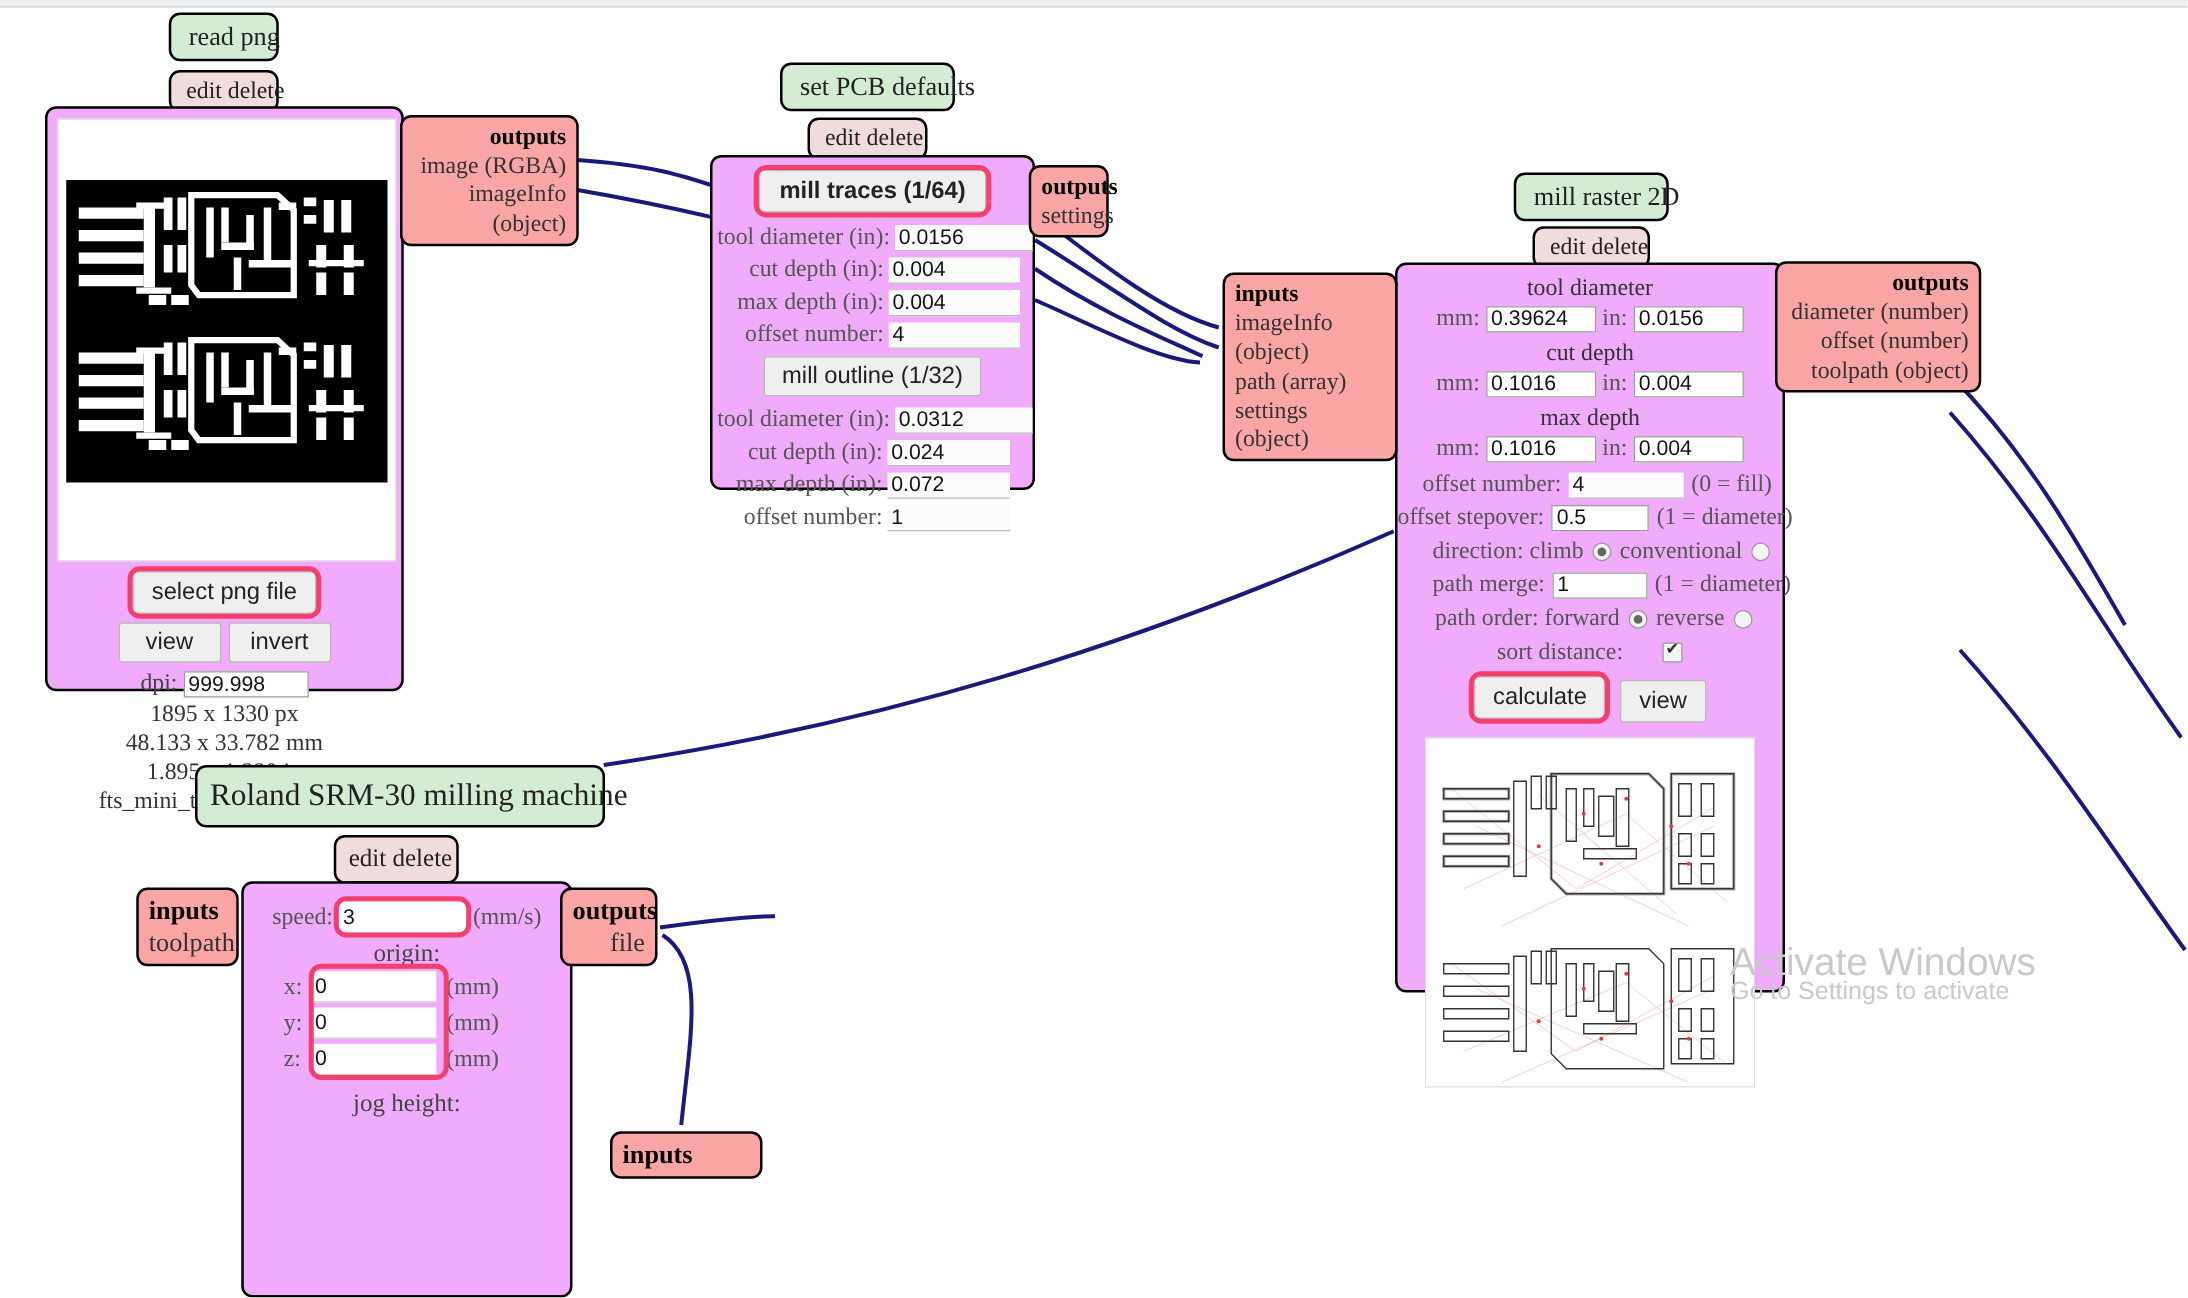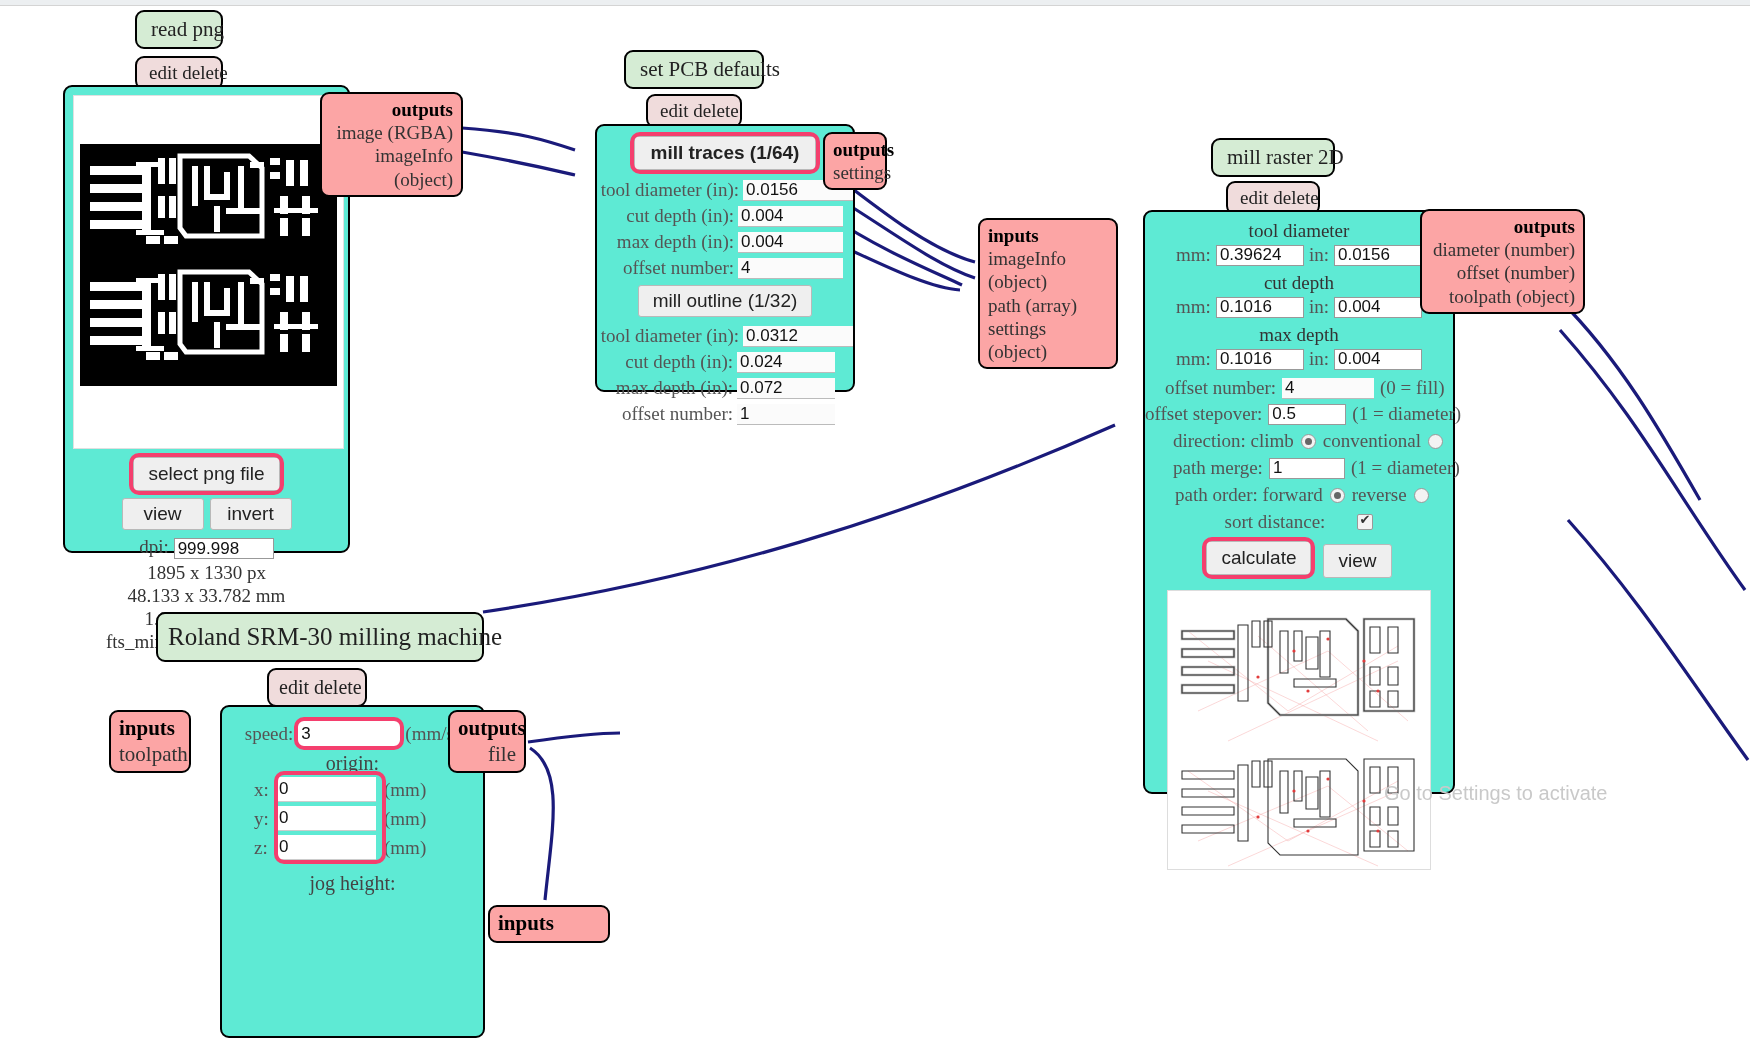--- a/index.html
+++ b/index.html
@@ -20,22 +20,22 @@
     background:#d5ecd4;border:2px solid #000;border-radius:9px;
     text-align:right;font-size:21px;color:#222;padding:5px 14px;
     box-sizing:border-box;position:absolute;white-space:nowrap;
   }
   .editdel{
     background:#f0dcdc;border:2px solid #000;border-radius:9px;
     text-align:center;font-size:19px;color:#222;padding:4px 12px;
     box-sizing:border-box;position:absolute;white-space:nowrap;
   }
   .body{
-    background:#5eead4;border:2px solid #000;border-radius:9px;
-    box-sizing:border-box;position:absolute;margin-left:27px;
+    background:#f0abfc;border:2px solid #000;border-radius:9px;
+    box-sizing:border-box;position:absolute;
   }
   .port{
     background:#fca5a5;border:2px solid #000;border-radius:9px;
     box-sizing:border-box;position:absolute;font-size:19px;color:#333;
     padding:4px 8px;line-height:1.22;
   }
   .port b{color:#000;font-weight:bold;}
   .port.left{text-align:left;}
   .port.right{text-align:right;}
 
@@ -489,15 +489,16 @@
     <div class="port right" style="left:448px;top:710px;width:78px;font-size:21px;">
       <b>outputs</b>
       <div>file</div>
     </div>
   </div>
 
   <div class="port left" style="left:488px;top:905px;width:122px;font-size:21px;">
     <b>inputs</b>
   </div>
 
+  <div class="watermark wm1" style="left:1384px;top:752px;">Activate Windows</div>
   <div class="watermark wm2" style="left:1384px;top:782px;">Go to Settings to activate</div>
 
 </div>
 
 </body></html>

